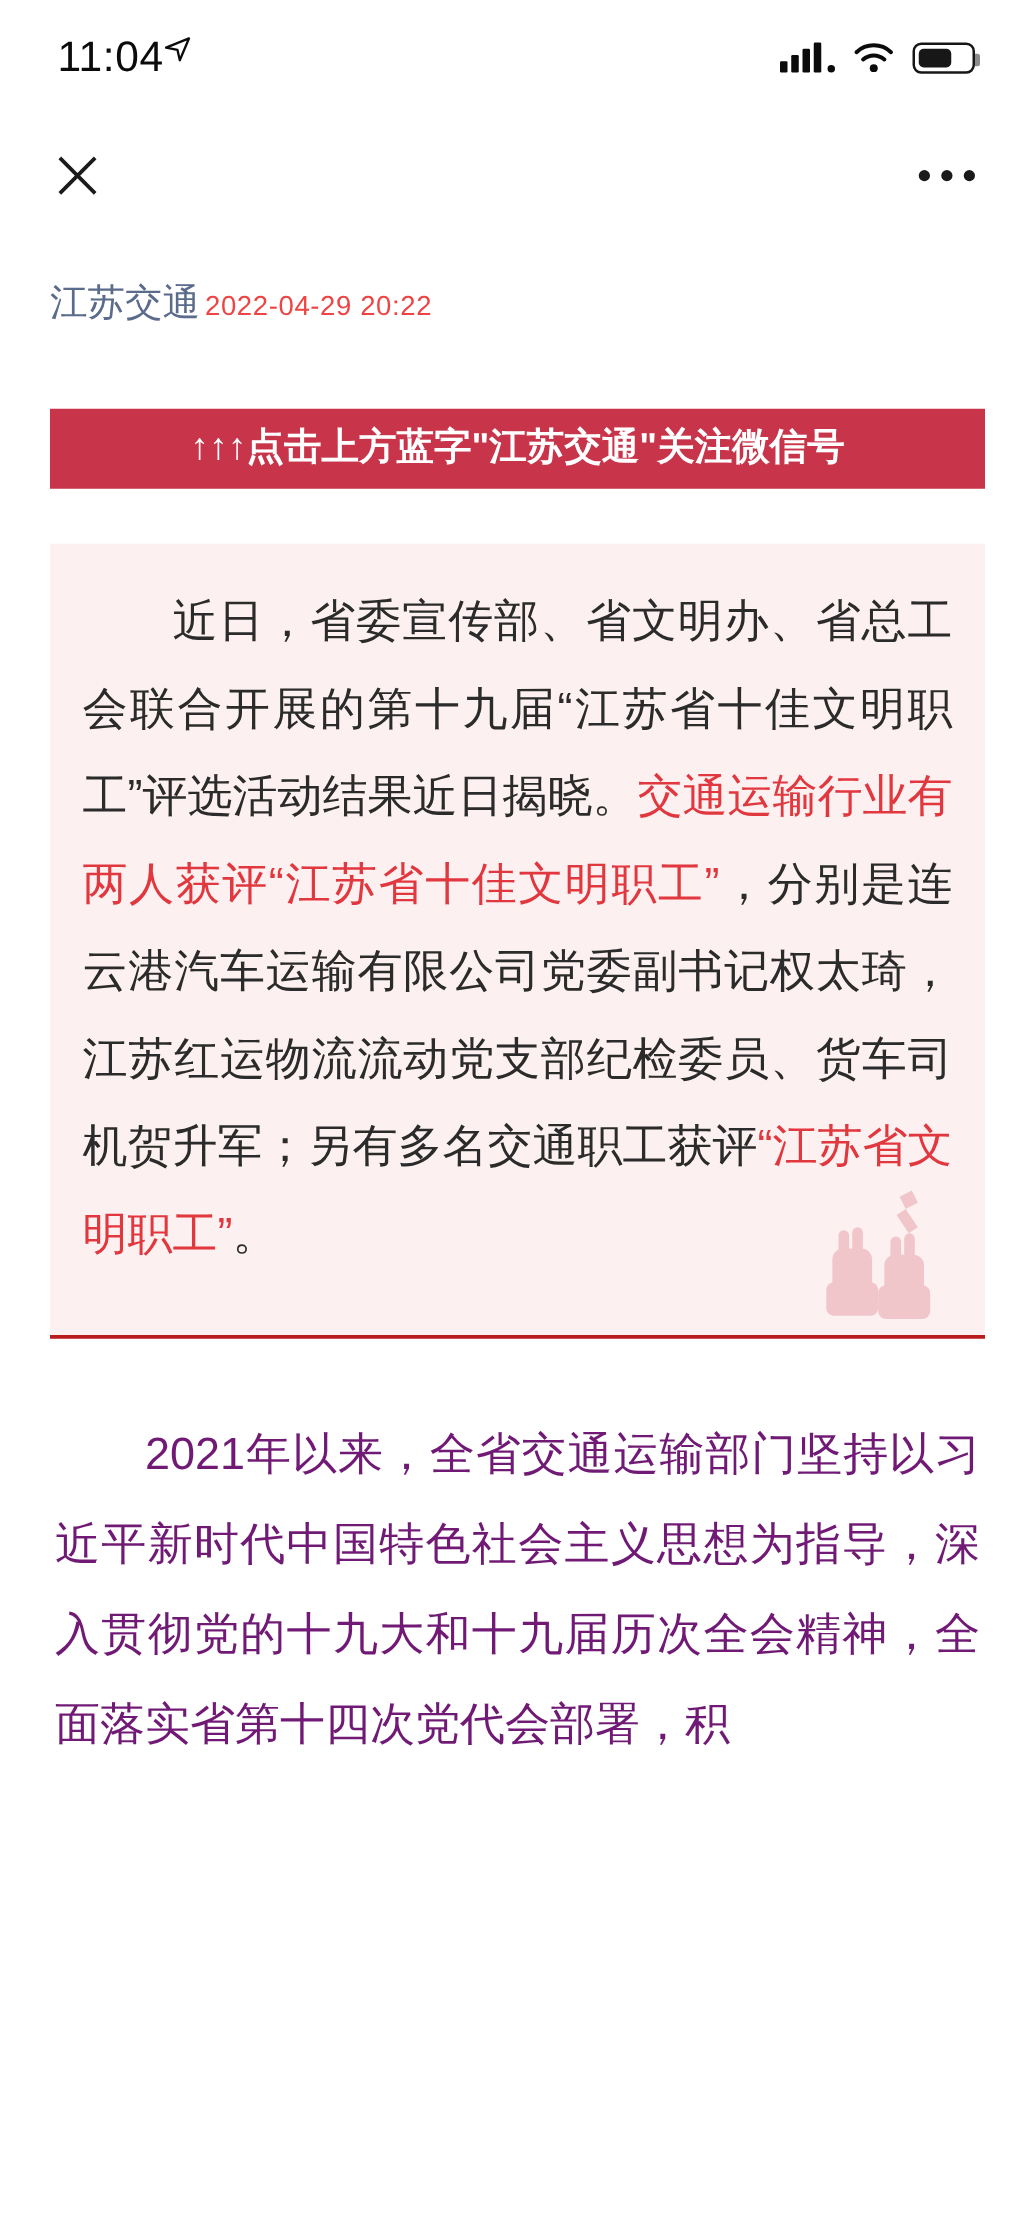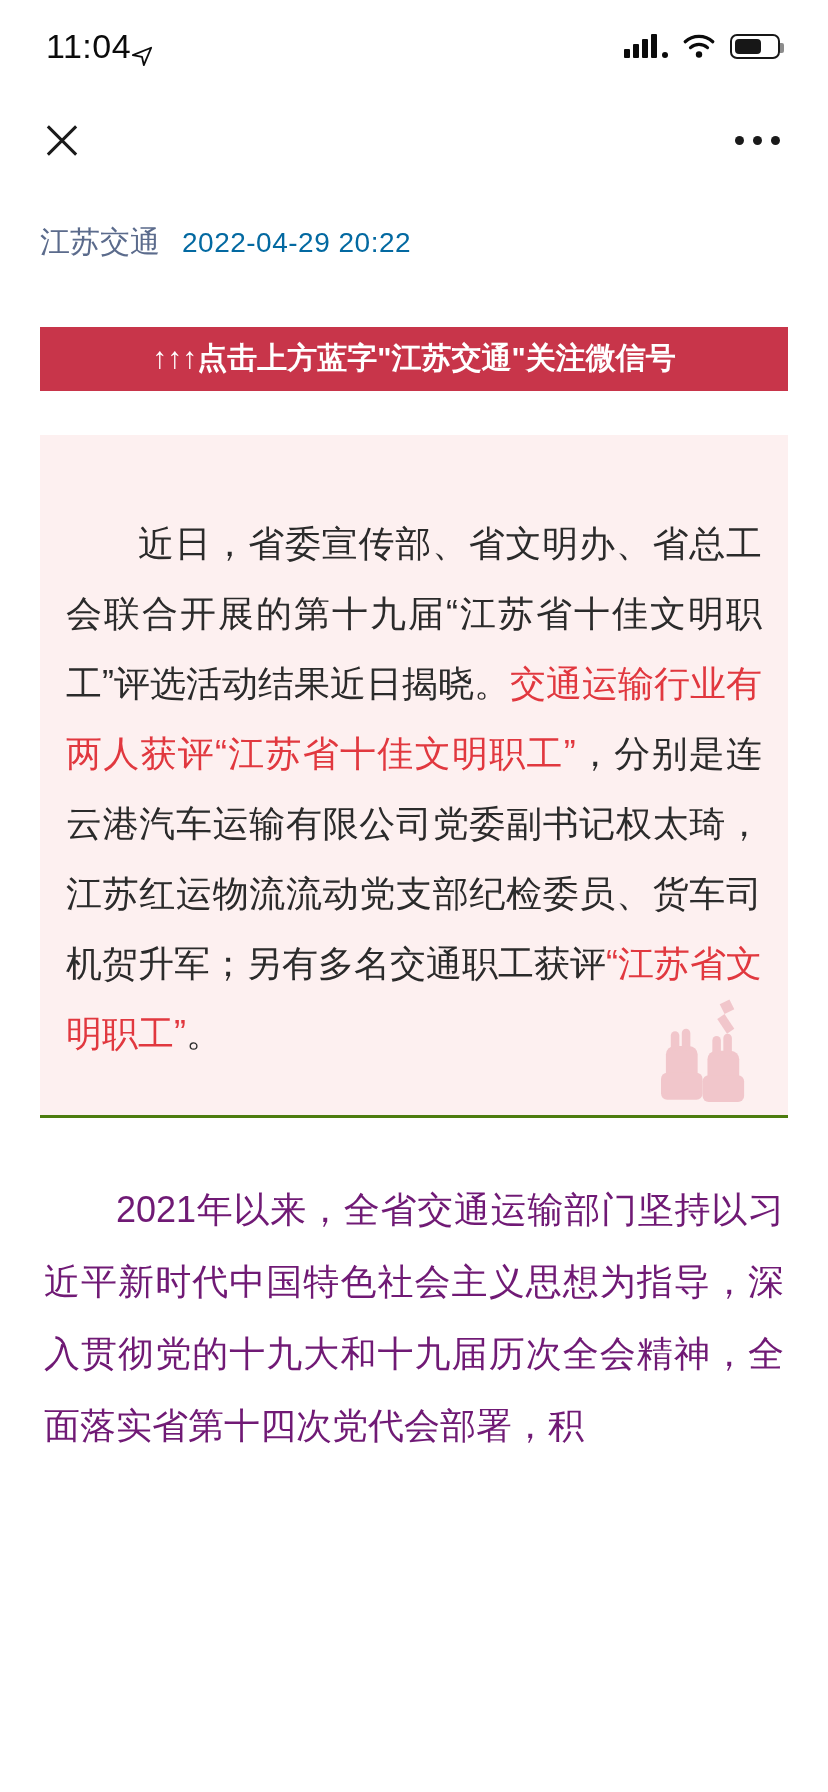--- a/index.html
+++ b/index.html
@@ -26,21 +26,21 @@
     position: relative;
     height: 92px;
     display: flex;
     align-items: center;
     justify-content: space-between;
     padding: 0 48px 0 46px;
     box-sizing: border-box;
   }
   .status-left {
     display: flex;
-    align-items: flex-end;
+    align-items: flex-start;
   }
   .status-time {
     font-size: 34px;
     color: #0b0b0b;
     letter-spacing: 0.5px;
     font-family: "Liberation Sans", sans-serif;
   }
   .loc-arrow {
     width: 22px;
     height: 22px;
@@ -143,53 +143,53 @@
     font-size: 44px;
     line-height: 62px;
     font-weight: bold;
     color: #1a1a1a;
     letter-spacing: 0px;
   }
   .meta-row {
     margin-top: 34px;
     display: flex;
     align-items: baseline;
-    gap: 22px;
+    gap: 4px;
   }
   .account-name {
     font-size: 30px;
     color: #5b6b8c;
   }
   .publish-time {
-    font-size: 28px;
-    color: #0369a1;
+    font-size: 22px;
+    color: #ef4444;
     letter-spacing: 0.5px;
   }
 
   .banner {
     margin-top: 64px;
     background: #c8354a;
     color: #ffffff;
     font-size: 30px;
     font-weight: bold;
     line-height: 1;
     padding: 16px 8px 18px 8px;
     text-align: center;
     letter-spacing: 0px;
     box-sizing: border-box;
     width: 100%;
   }
 
   .highlight-block {
     margin-top: 44px;
     background: #fdf0f0;
-    padding: 74px 26px 46px 26px;
-    box-sizing: border-box;
-    position: relative;
-    border-bottom: 3px solid #4d7c0f;
+    padding: 27px 26px 46px 26px;
+    box-sizing: border-box;
+    position: relative;
+    border-bottom: 3px solid #b91c1c;
     overflow: hidden;
   }
   .highlight-block p {
     margin: 0;
     font-size: 36px;
     line-height: 70px;
     color: #2b2b2b;
     text-align: justify;
     text-indent: 72px;
   }

